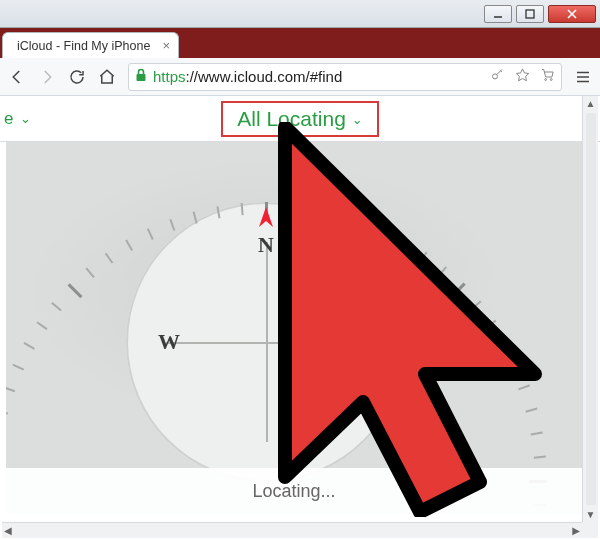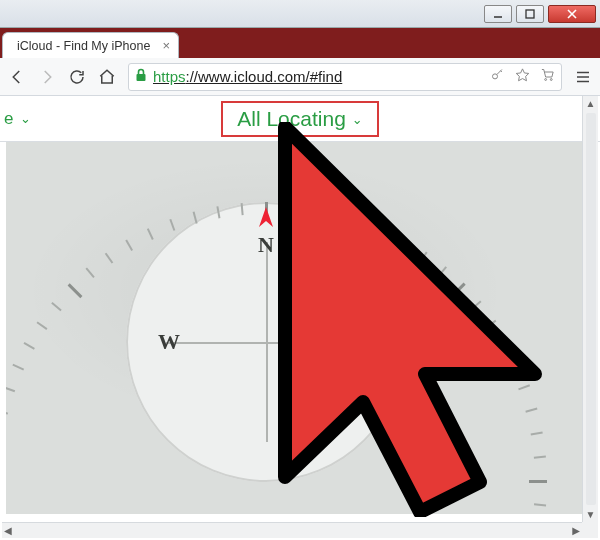--- a/index.html
+++ b/index.html
@@ -16,21 +16,21 @@
   .tab { background: #fff; height: 26px; border: 1px solid #b0b8c0; border-bottom: none; border-radius: 6px 6px 0 0; display: flex; align-items: center; padding: 0 8px; font-size: 12.5px; color: #333; gap: 6px; cursor: pointer; }
   .tab .apple { font-size: 14px; color: #444; }
   .tab .x { font-size: 13px; color: #777; margin-left: 6px; }
   
   
   .toolbar { position: absolute; top: 58px; left: 0; right: 0; height: 38px; background: #f7f8f9; border-bottom: 1px solid #d4d9df; display: flex; align-items: center; padding: 0 8px; gap: 12px; }
   .tb-icon { width: 18px; height: 18px; display: flex; align-items: center; justify-content: center; color: #555; cursor: pointer; }
   .tb-icon svg { width: 18px; height: 18px; }
   .urlbar { flex: 1; height: 28px; border: 1px solid #cfd4da; border-radius: 3px; background: #fff; display: flex; align-items: center; padding: 0 6px; gap: 6px; }
   .lock { color: #2a9d44; font-size: 12px; }
-  .url { font-size: 15px; color: #222; text-decoration: underline; }
+  .url { font-size: 15px; color: #222; }
   .url .https { color: #2a9d44; }
   .url-icons { margin-left: auto; display: flex; gap: 10px; color: #777; }
   .url-icons svg { width: 15px; height: 15px; }
   .menu-icon { color: #555; cursor: pointer; }
   
   
   .page-header { position: absolute; top: 96px; left: 0; right: 0; height: 46px; background: #fff; border-bottom: 1px solid #d9dde2; display: flex; align-items: center; justify-content: center; }
   .left-e { position: absolute; left: 4px; font-size: 17px; color: #2a9d44; }
   .left-caret { position: absolute; left: 20px; font-size: 13px; color: #2a9d44; }
   .devices-btn { border: 2px solid #d83a3a; padding: 4px 14px; font-size: 21px; font-weight: 500; color: #2a9d44; display: flex; align-items: center; gap: 6px; cursor: pointer; }
@@ -211,20 +211,23 @@
         <div class="tick" style="transform: rotate(350deg) translate(-1px, -140px);"></div>
         <div class="tick" style="transform: rotate(355deg) translate(-1px, -140px);"></div>
       </div>
     <div class="cross"></div>
     <svg class="needle-n" width="18" height="22">
         <polygon points="9,0 16,20 9,14 2,20" fill="#e23"></polygon>
       </svg>
     <div class="dir dir-n">N</div>
     <div class="dir dir-w">W</div>
   </div>
+  <div class="locating">
+    <span>Locating...</span>
+  </div>
 </div>
 
 <div class="vscroll">
   <span class="arrow">▲</span>
   <div class="thumb"></div>
   <span class="arrow">▼</span>
 </div>
 <div class="hscroll">
   <span class="arrow">◀</span>
   <span class="arrow">▶</span>

